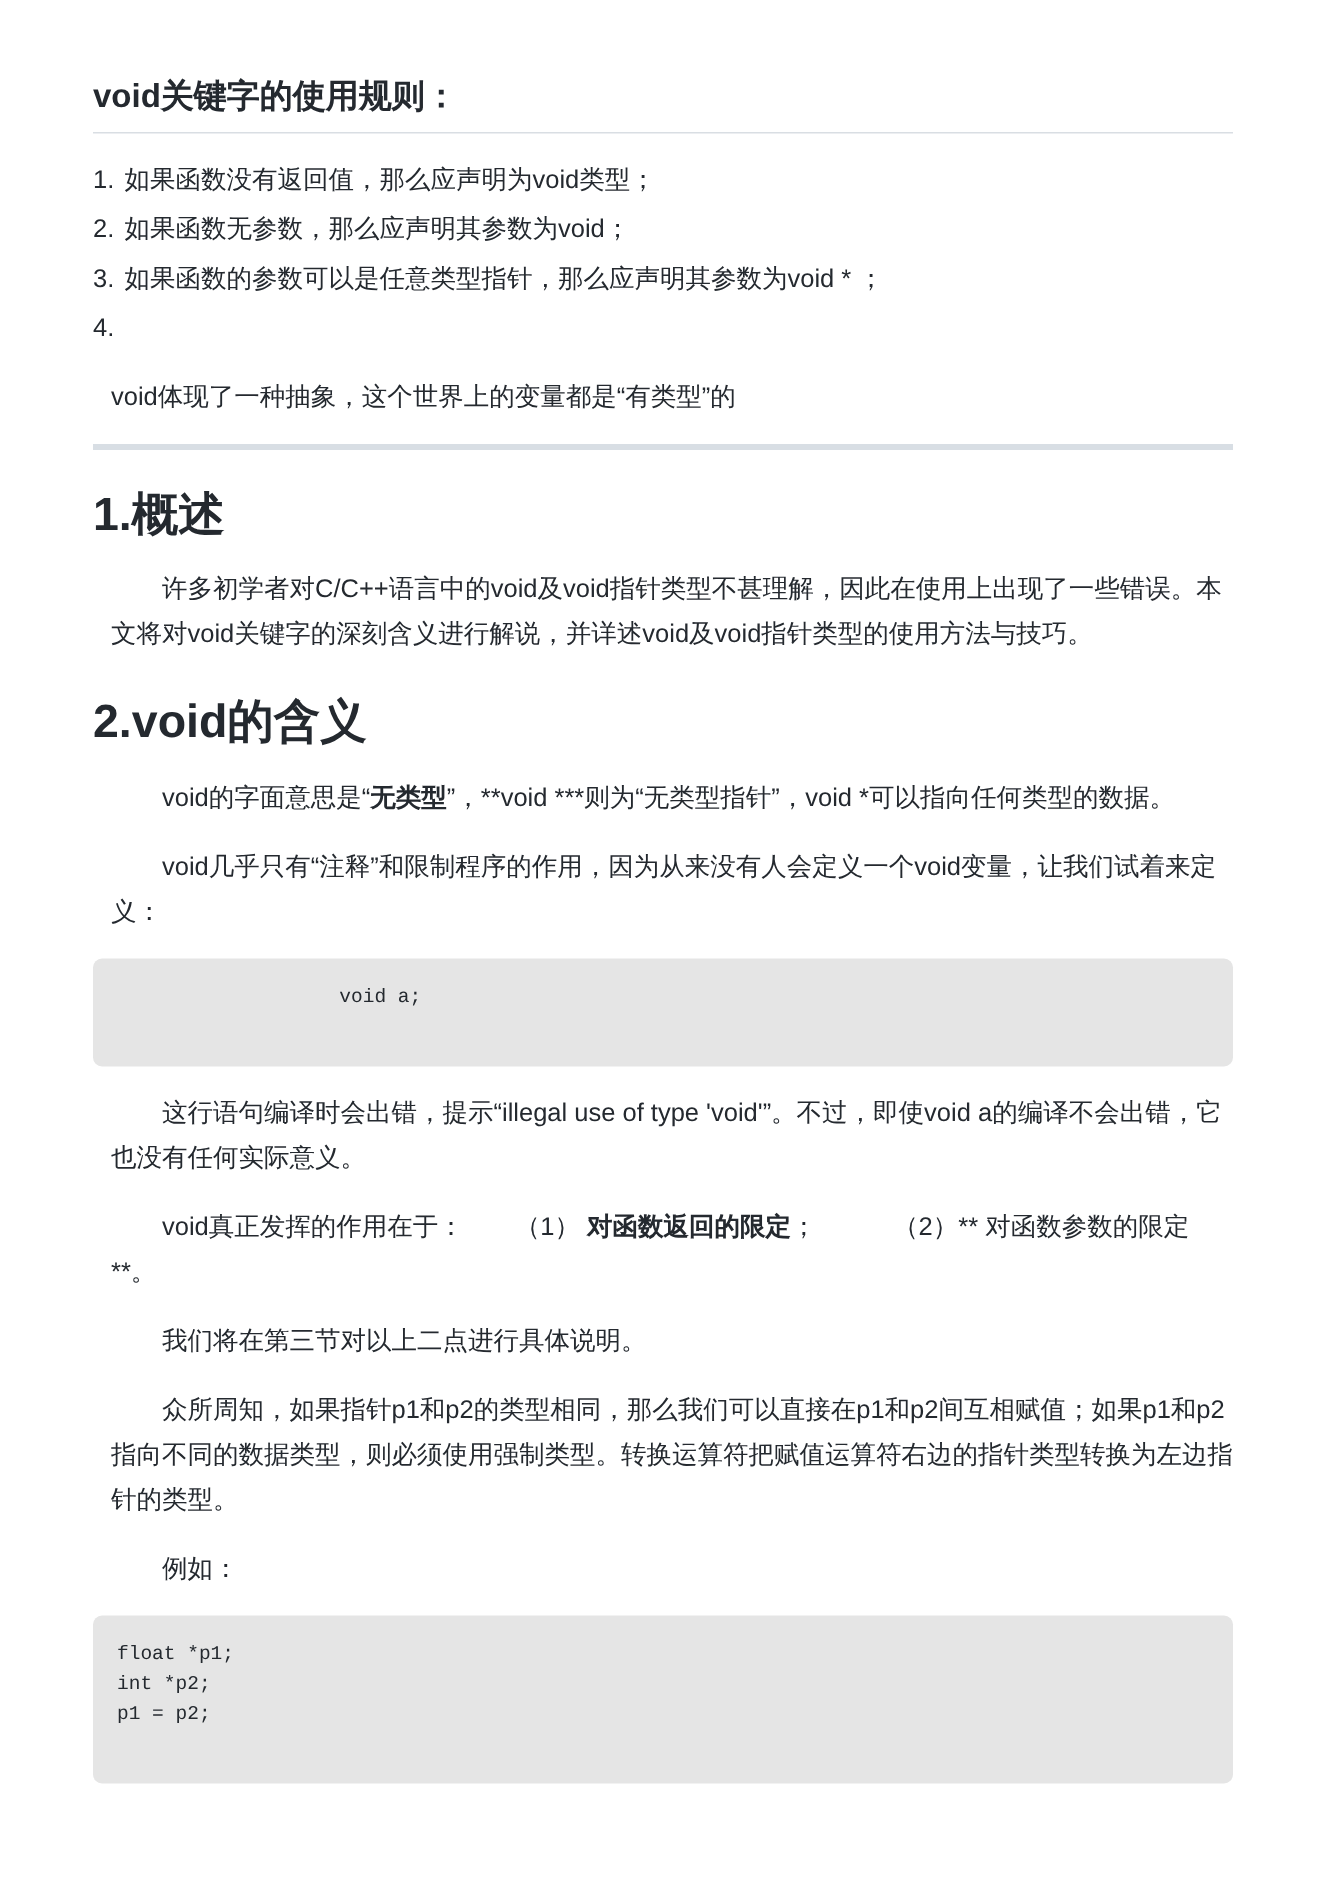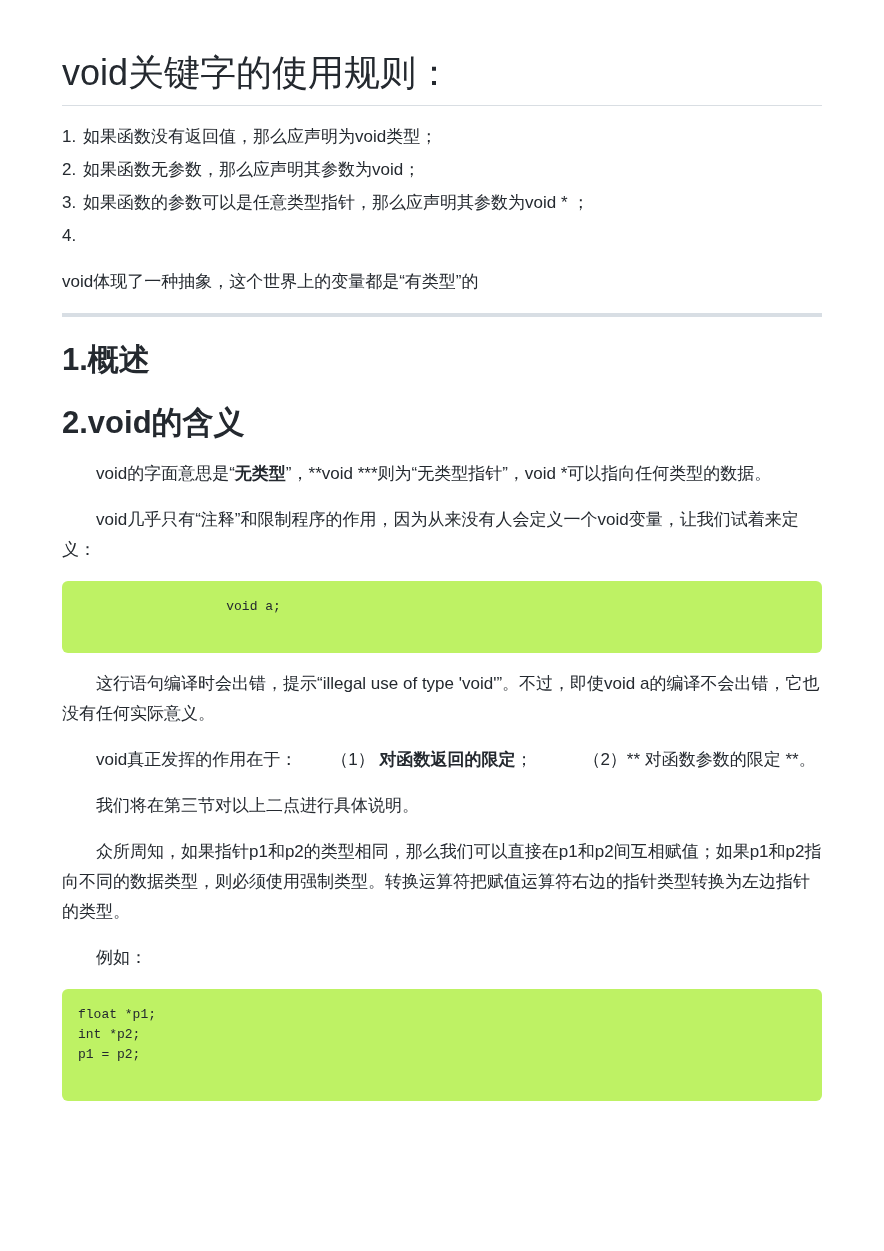--- a/index.html
+++ b/index.html
@@ -17,61 +17,61 @@
   .page {
     width: 760px;
     margin: 0 62px;
     padding-top: 50px;
     padding-bottom: 60px;
     font-size: 17px;
     line-height: 30px;
   }
   h1.title {
     margin: 0 0 16px 0;
-    font-size: 36px;
+    font-size: 22px;
     line-height: 1.25;
-    font-weight: 400;
+    font-weight: 700;
     padding-bottom: 10px;
     border-bottom: 1px solid #d9dee3;
   }
   ol.rules {
     list-style: none;
     margin: 0 0 16px 0;
     padding: 0;
   }
   .li {
     display: flex;
     line-height: 30px;
   }
   .li + .li { margin-top: 3px; }
   .li-num {
     flex: none;
     min-width: 21px;
   }
   p {
-    margin: 0 0 16px 0;
+    margin: 0 0 16px 12px;
   }
   p.indent { text-indent: 2em; }
   hr.divider {
     border: 0;
     height: 4px;
     background: #d8dee4;
     margin: 16px 0 0 0;
   }
   h2.section-heading {
     margin: 24px 0 16px 0;
     font-size: 31px;
     line-height: 1.25;
     font-weight: 700;
   }
   pre.code {
     box-sizing: border-box;
     margin: 0 0 16px 0;
     padding: 16px;
-    background: #bef264;
+    background: #e5e5e5;
     border-radius: 6px;
     font-family: "Liberation Mono", "DejaVu Sans Mono", monospace;
     font-size: 13px;
     line-height: 20px;
     color: #24292f;
     white-space: pre;
     overflow: hidden;
   }
   pre.code-one { height: 72px; }
   pre.code-two { height: 112px; }
@@ -101,20 +101,21 @@
       <span class="li-num">4.</span>
     </li>
   </ol>
 
   <p>void体现了一种抽象，这个世界上的变量都是“有类型”的</p>
 
   <hr class="divider">
 
   <h2 class="section-heading">1.概述</h2>
 
+  <p class="indent">许多初学者对C/C++语言中的void及void指针类型不甚理解，因此在使用上出现了一些错误。本文将对void关键字的深刻含义进行解说，并详述void及void指针类型的使用方法与技巧。</p>
 
   <h2 class="section-heading">2.void的含义</h2>
 
   <p class="indent"><span>void的字面意思是“</span><strong>无类型</strong><span>”，**void ***则为“无类型指针”，void *可以指向任何类型的数据。</span></p>
 
   <p class="indent">void几乎只有“注释”和限制程序的作用，因为从来没有人会定义一个void变量，让我们试着来定义：</p>
 
   <pre class="code code-one">                   void a;
 </pre>
 

